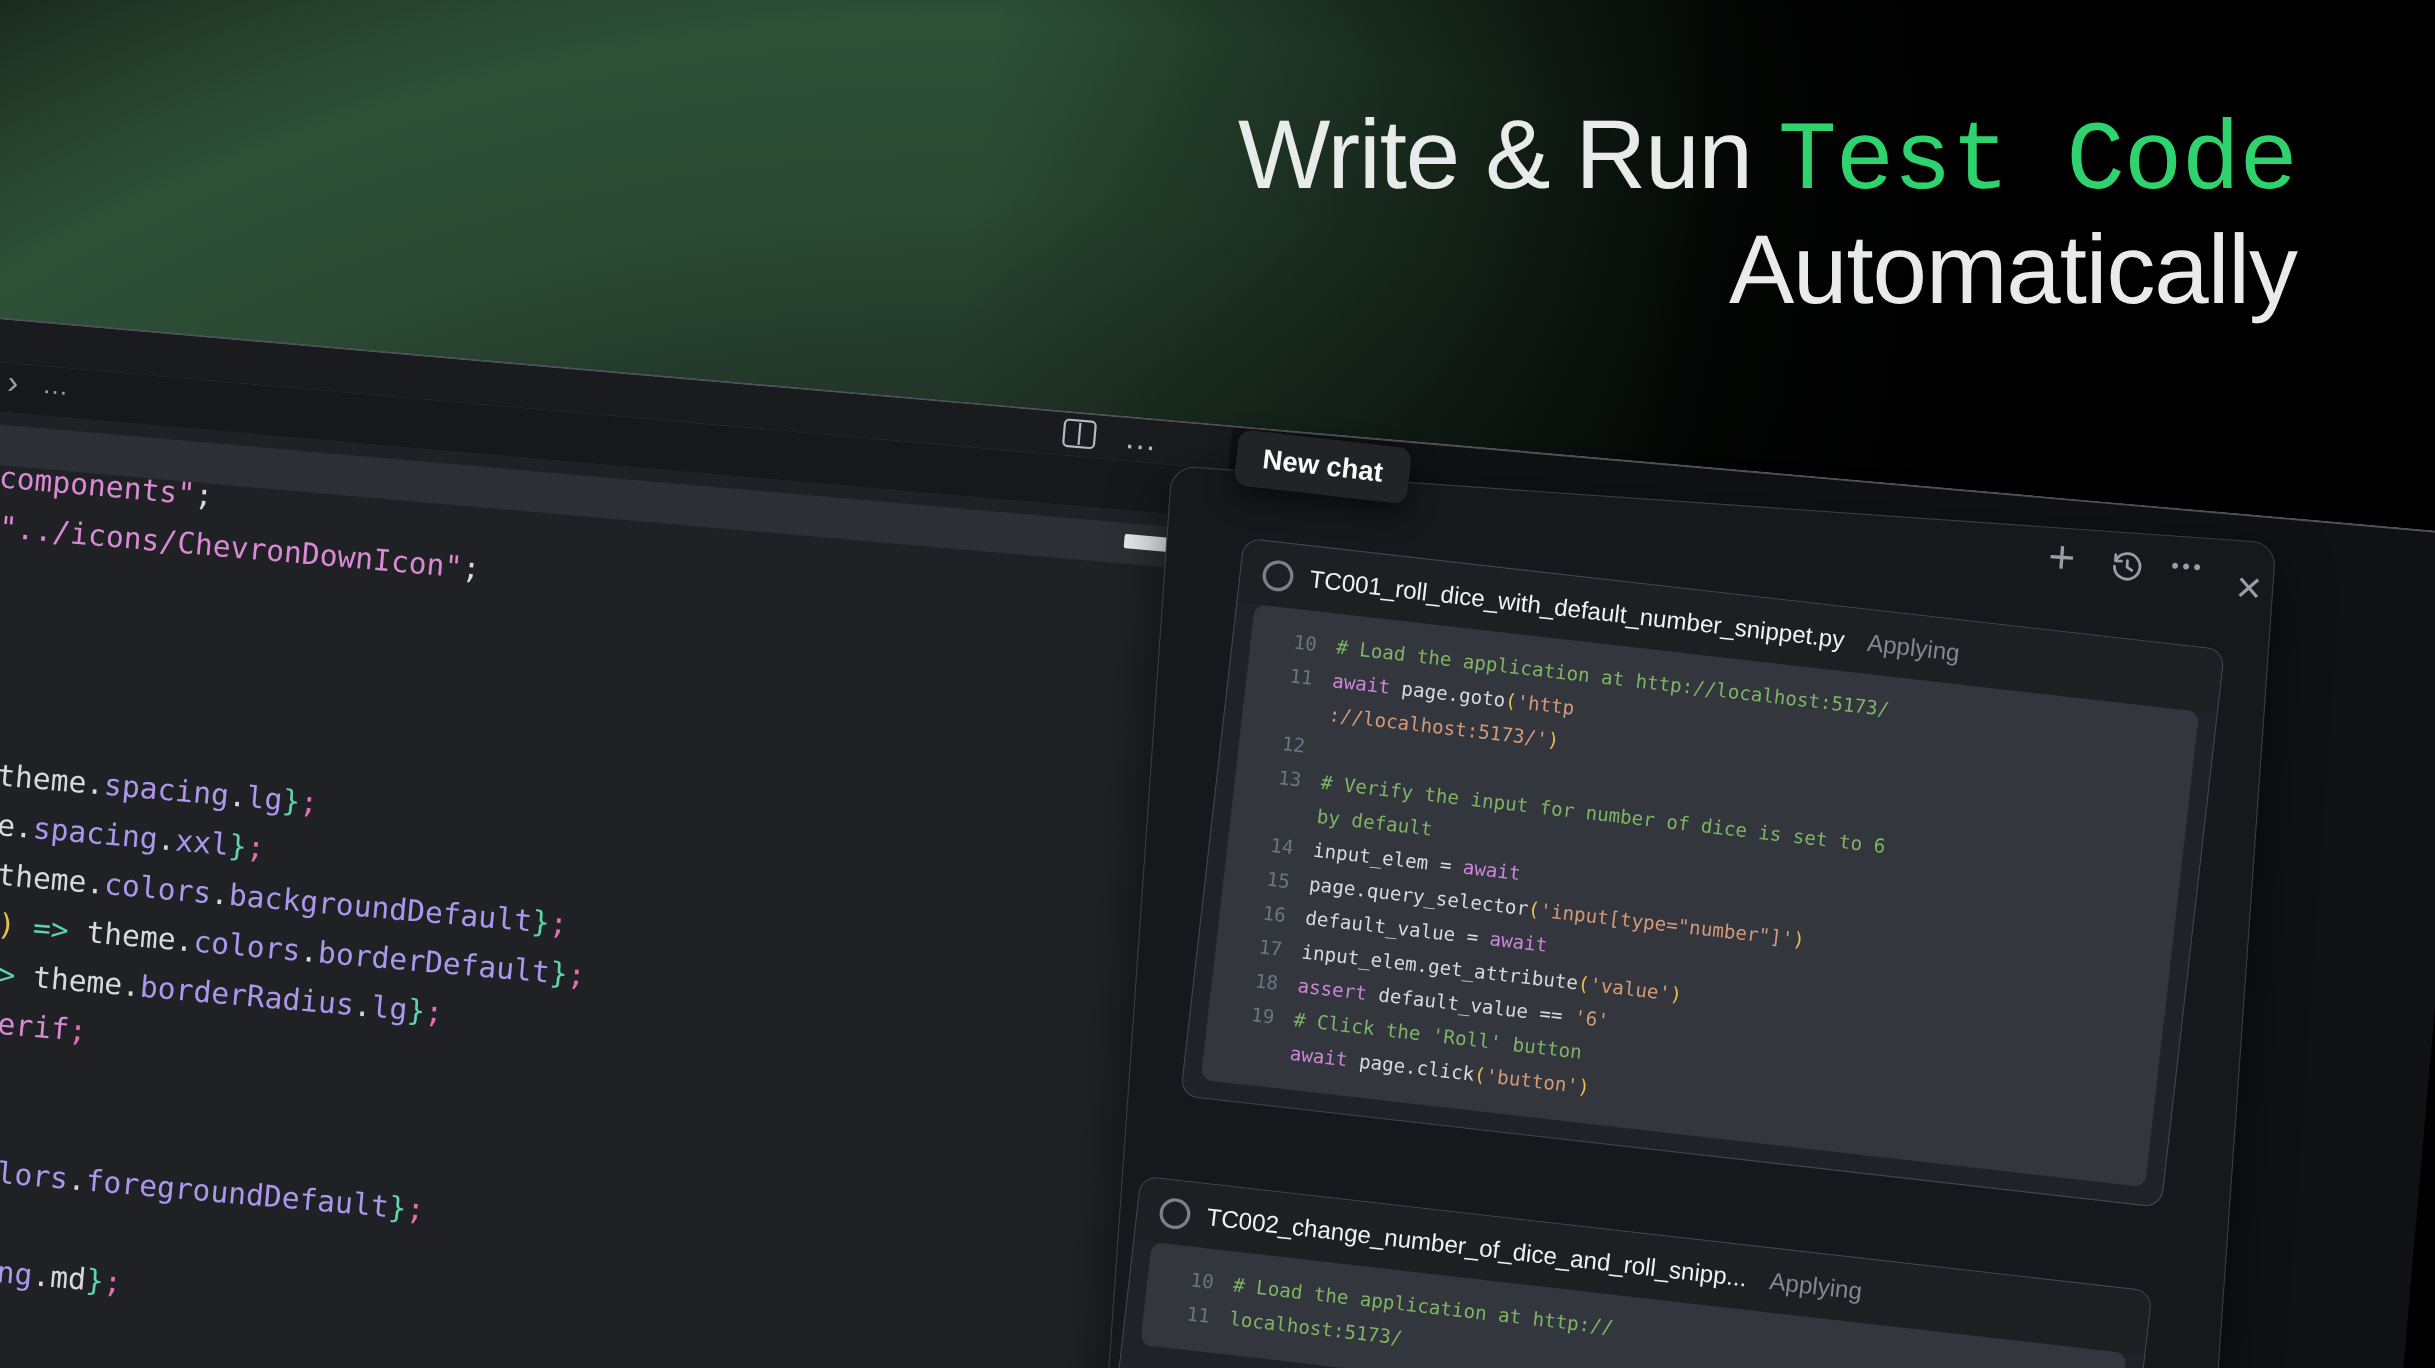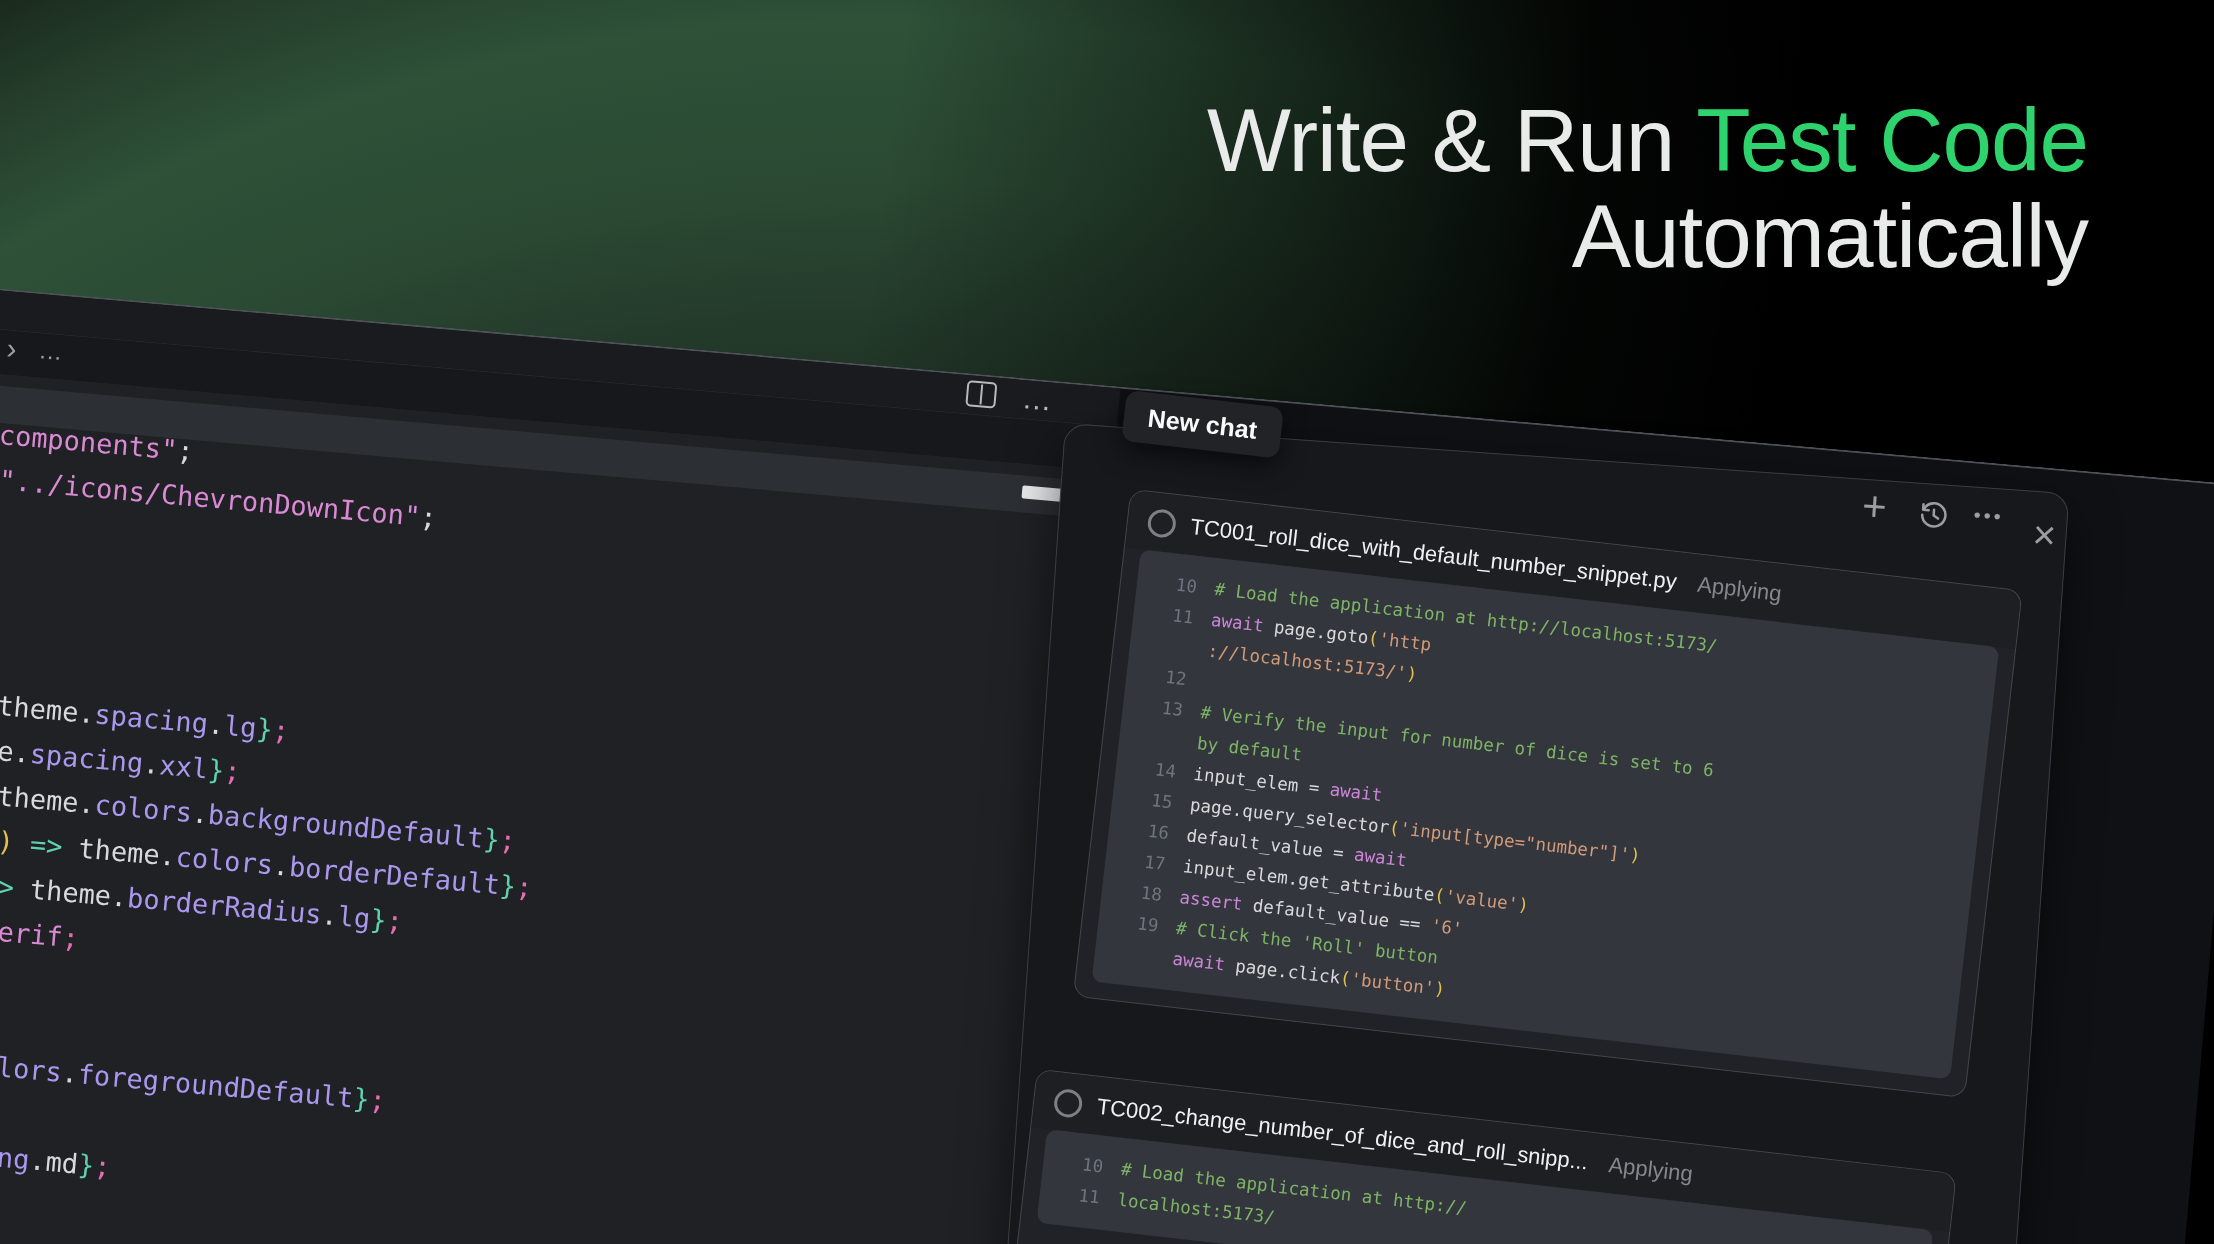--- a/index.html
+++ b/index.html
@@ -27,21 +27,21 @@
         #1a291d 2010px,
         #0e150f 2140px,
         #060806 2300px);
   }
   
   .headline{
     position:absolute;top:92px;right:126px;text-align:right;
     font-size:89px;line-height:96px;font-weight:400;letter-spacing:-1px;
     color:#e9eaea;white-space:nowrap;
   }
-  .headline .accent{color:#2ed36d;}
+  .headline .accent{color:#2ed36d;font-family:Liberation Mono, monospace;}
   
   .ide-window{
     position:absolute;left:-40px;top:285px;width:2300px;height:1100px;
     transform:rotate(5deg);transform-origin:0 0;
     background:#101114;border-top:2px solid #4e5157;border-radius:0 14px 0 0;
   }
   .editor-col{position:absolute;left:0;top:0;width:1165px;height:100%;}
   .tab-strip{position:relative;height:38px;background:#191b1e;}
   .editor-actions{position:absolute;left:1012px;top:5px;display:flex;align-items:center;gap:26px;color:#b6b9be;}
   .split-icon{width:30px;height:26px;border:2px solid #b6b9be;border-radius:5px;position:relative;box-sizing:border-box;}

